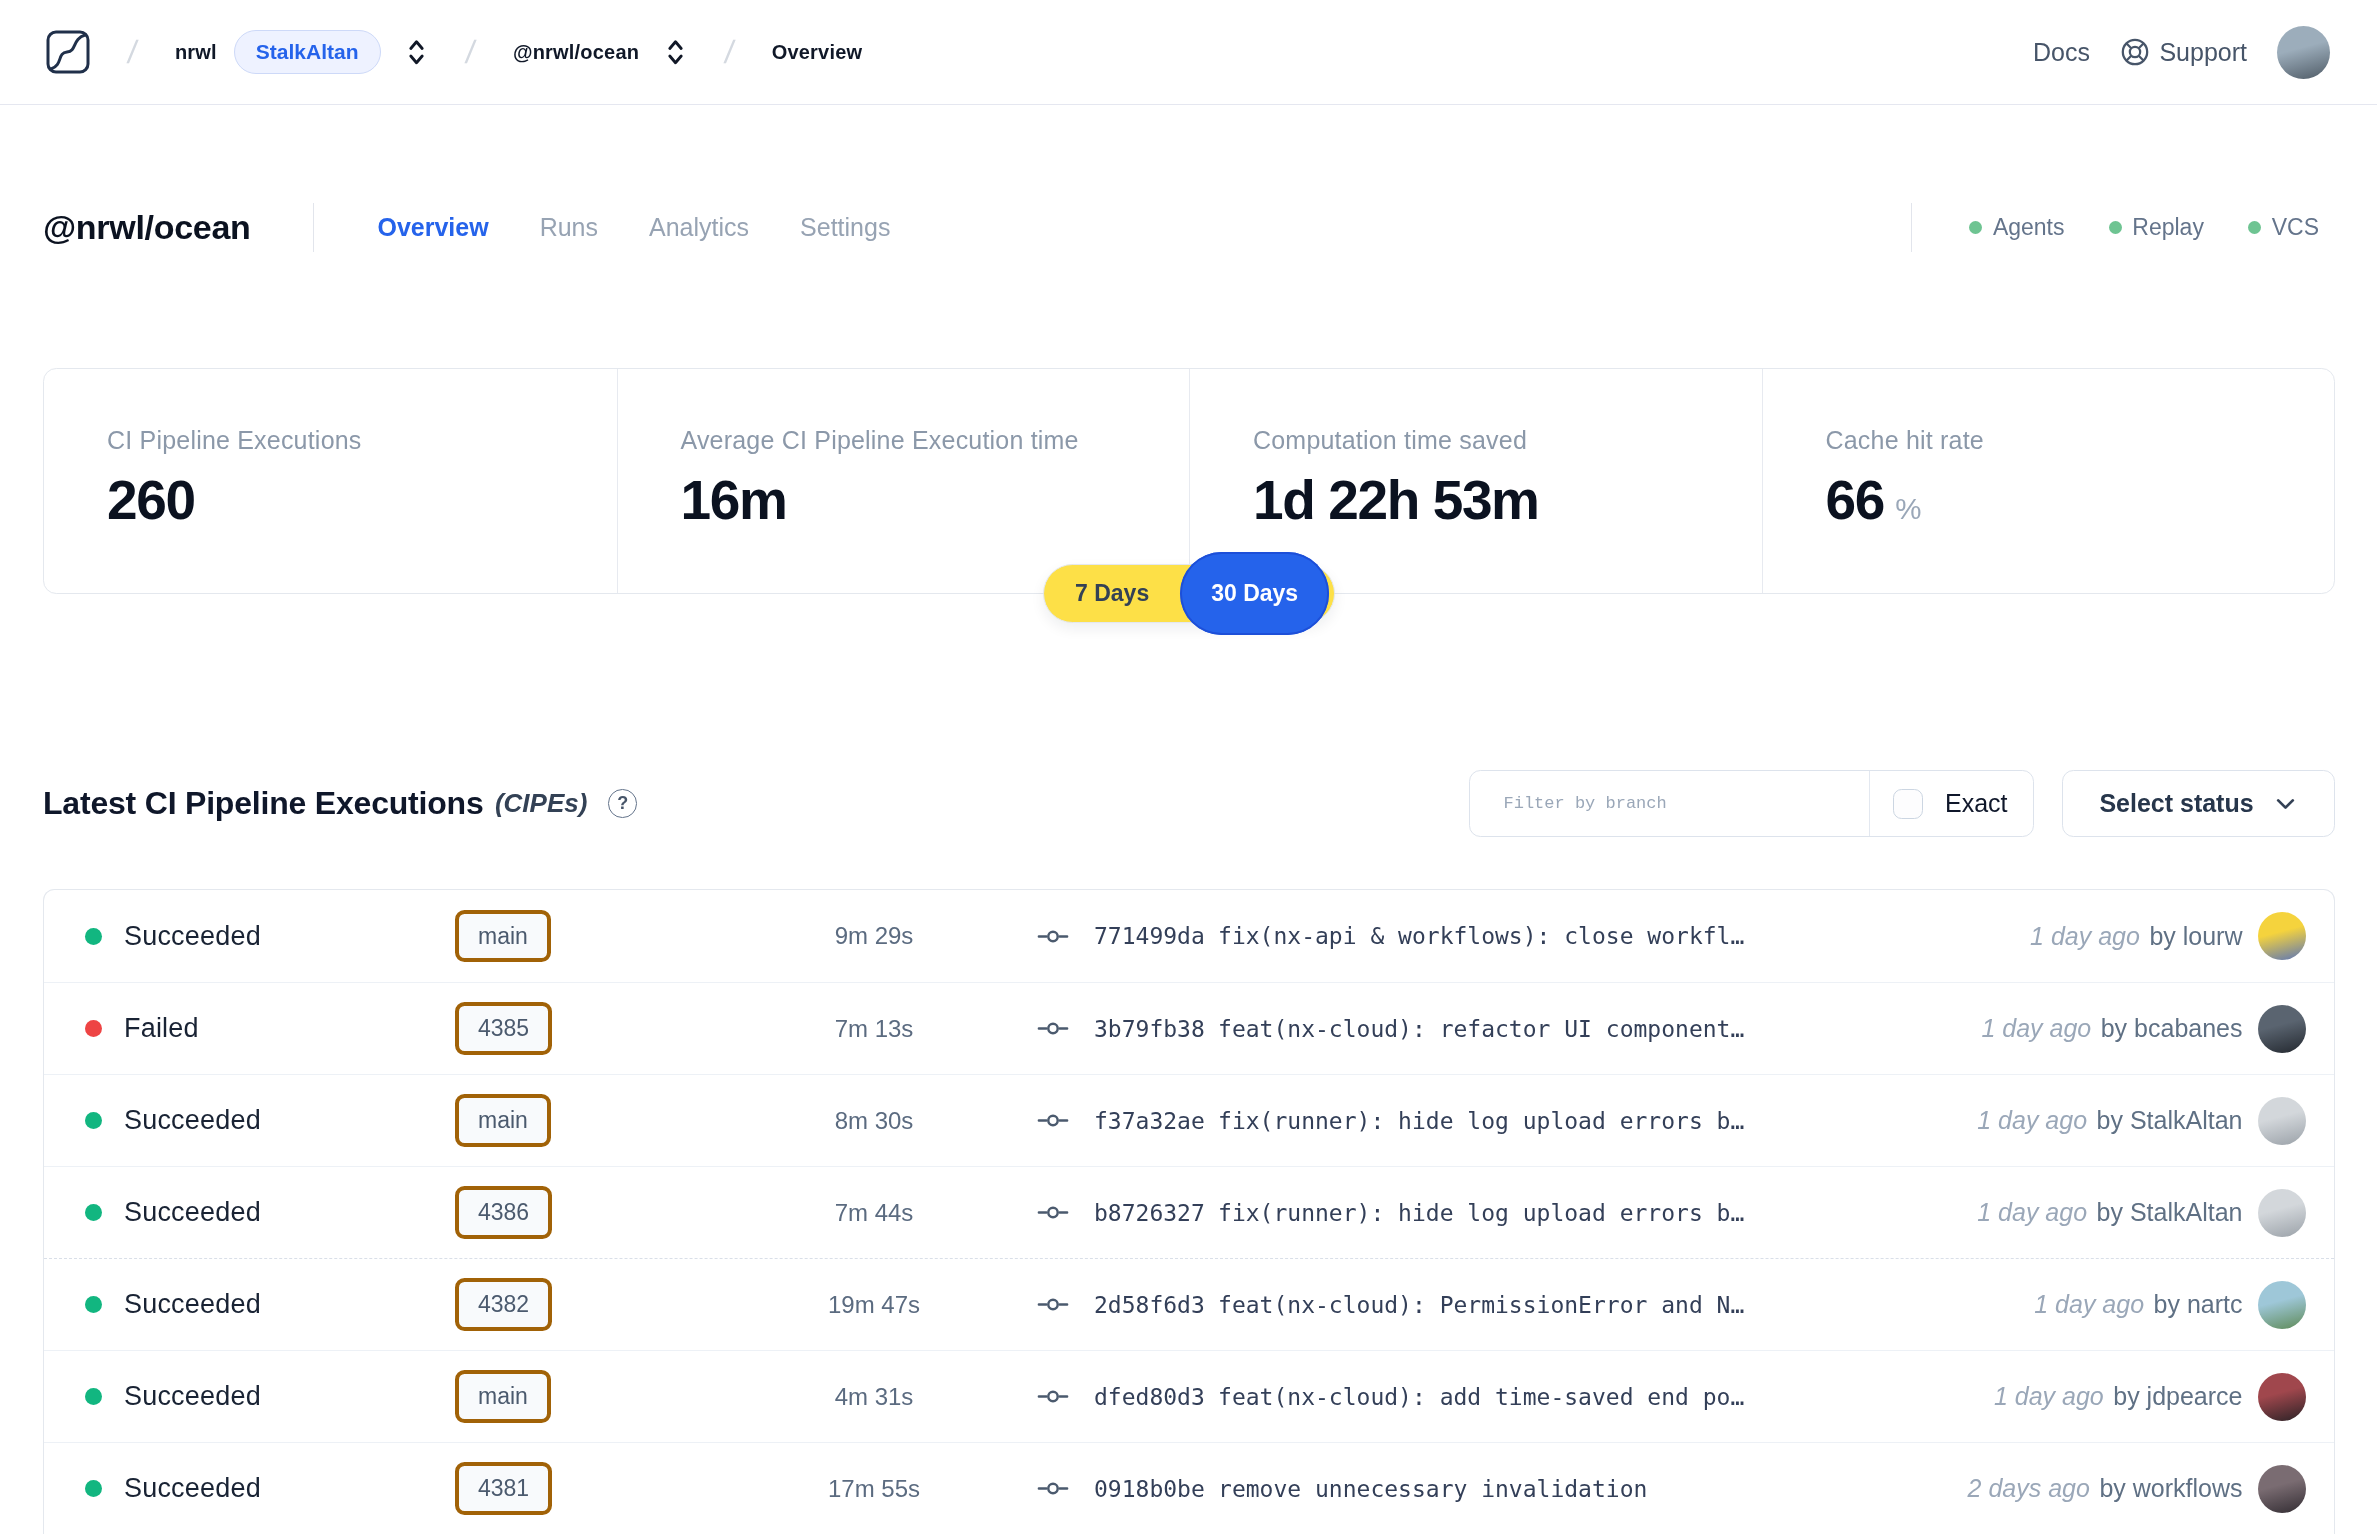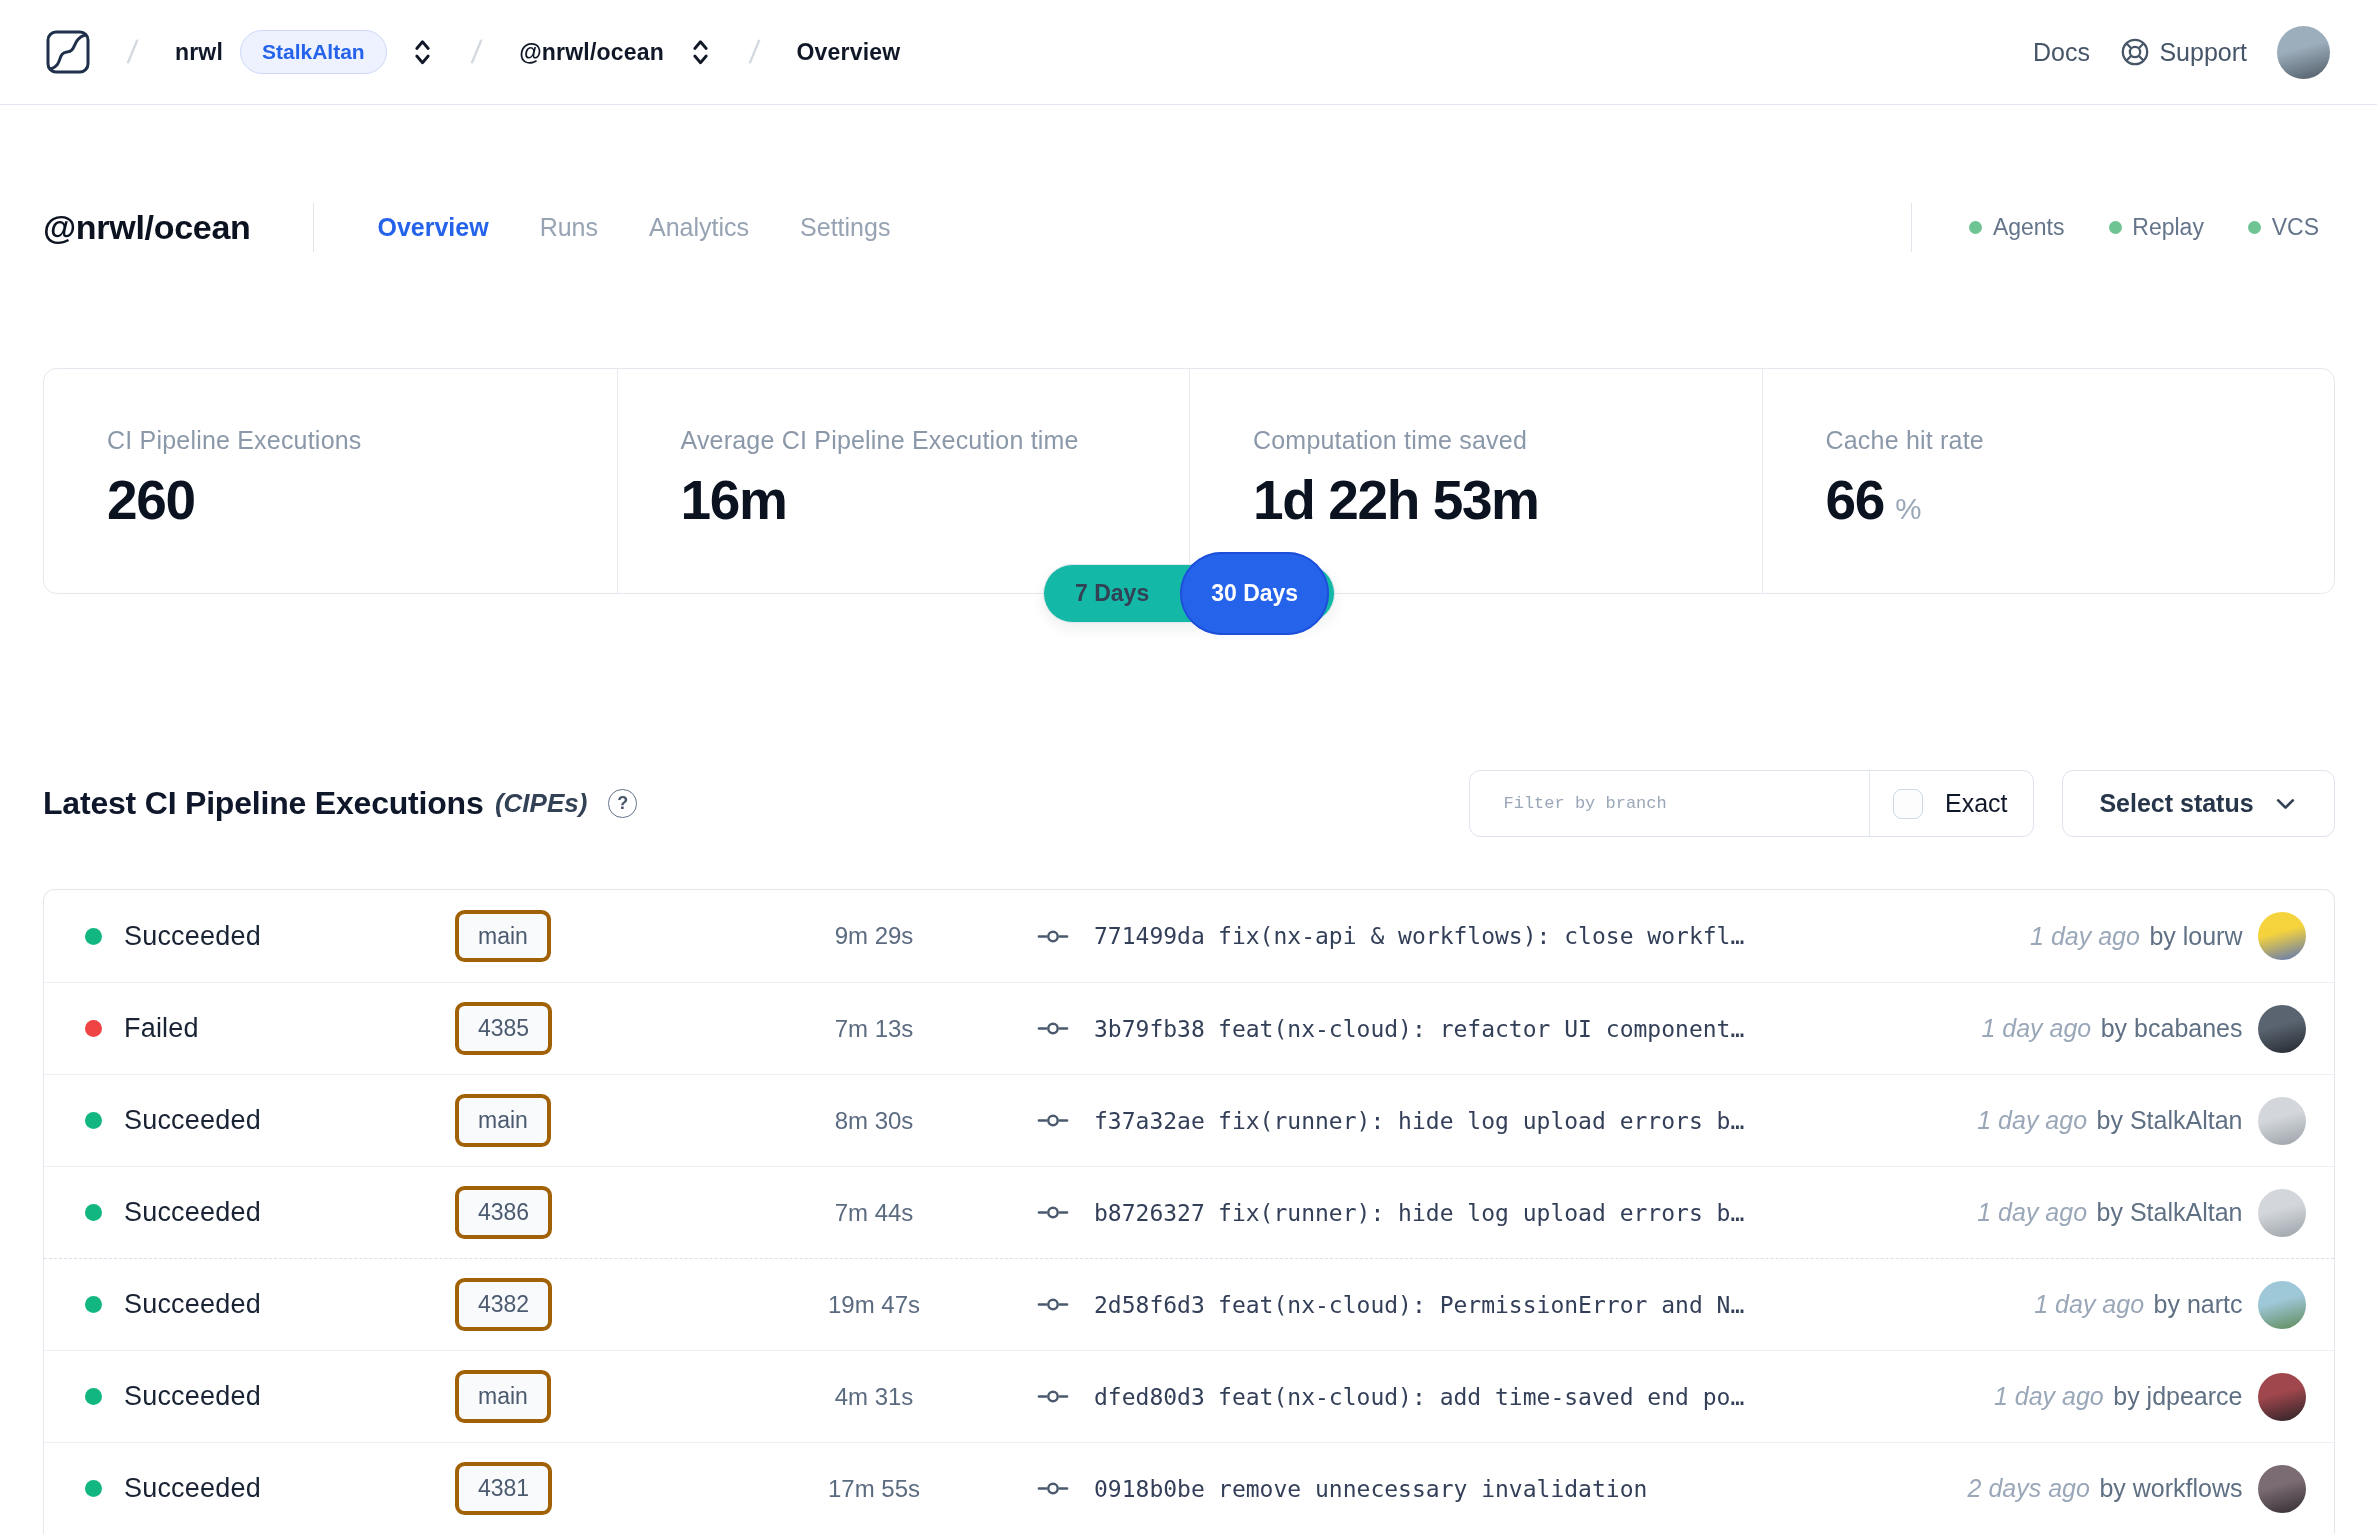--- a/index.html
+++ b/index.html
@@ -10,21 +10,21 @@
   }
 
   
   .topbar {
     height:105px; display:flex; align-items:center;
     padding:0 48px 0 46px; border-bottom:1px solid #e5e7f0; background:#fff;
   }
   .crumbs { display:flex; align-items:center; gap:38px; }
   .logo-box { width:44px; height:44px; color:#20304a; }
   .slash { font-size:32px; font-weight:300; color:#d4d9e0; transform:skewX(-8deg); }
-  .crumb { font-size:23px; font-weight:700; color:#101828; letter-spacing:0.2px; }
+  .crumb { font-size:20px; font-weight:700; color:#101828; letter-spacing:0.2px; }
   .crumb-group { display:flex; align-items:center; gap:17px; }
   .badge {
     font-size:21px; font-weight:600; color:#2563eb; background:#eef2ff;
     border:1px solid #cdd9f8; border-radius:950px; padding:8.6px 21px;
   }
   .unfold { width:23px; height:28.5px; color:#111827; margin-left:7.6px; }
   .topbar-right { margin-left:auto; display:flex; align-items:center; gap:30px; }
   .top-link { font-size:25px; font-weight:500; color:#475569; }
   .support-wrap { display:flex; align-items:center; gap:9.5px; }
   .lifebuoy { width:30px; height:30px; color:#475569; }
@@ -53,21 +53,21 @@
     background:#fff; border:1px solid #e4e8ee; border-radius:13.3px;
   }
   .card { padding:57px 19px 0 63px; }
   .card + .card { border-left:1px solid #e7eaf0; }
   .card-label { font-size:25px; font-weight:500; color:#8b98a9; letter-spacing:0.2px; }
   .card-value { margin-top:13.3px; font-size:55px; font-weight:800; color:#0b1220; letter-spacing:-1.4px; }
   .card-suffix { font-size:29.5px; font-weight:500; color:#9aa7b8; margin-left:11.4px; letter-spacing:0; }
 
   .toggle {
     position:absolute; left:50%; top:196px; transform:translateX(-50%);
-    height:59px; display:flex; align-items:center; background:#14b8a6;
+    height:59px; display:flex; align-items:center; background:#fde047;
     border:1px solid #e4e8ee; border-radius:950px; padding:3.8px 4.8px 3.8px 0;
     box-shadow:0 5.7px 13.3px rgba(15,23,42,.07);
   }
   .toggle-item { font-size:23px; font-weight:600; color:#334155; padding:0 31px; cursor:pointer; }
   .toggle-item.active {
     background:#2563eb; color:#fff; font-weight:700; border-radius:950px;
     padding:28px 31px; box-shadow:inset 0 0 0 1.9px #1d4fd8;
   }
 
   

